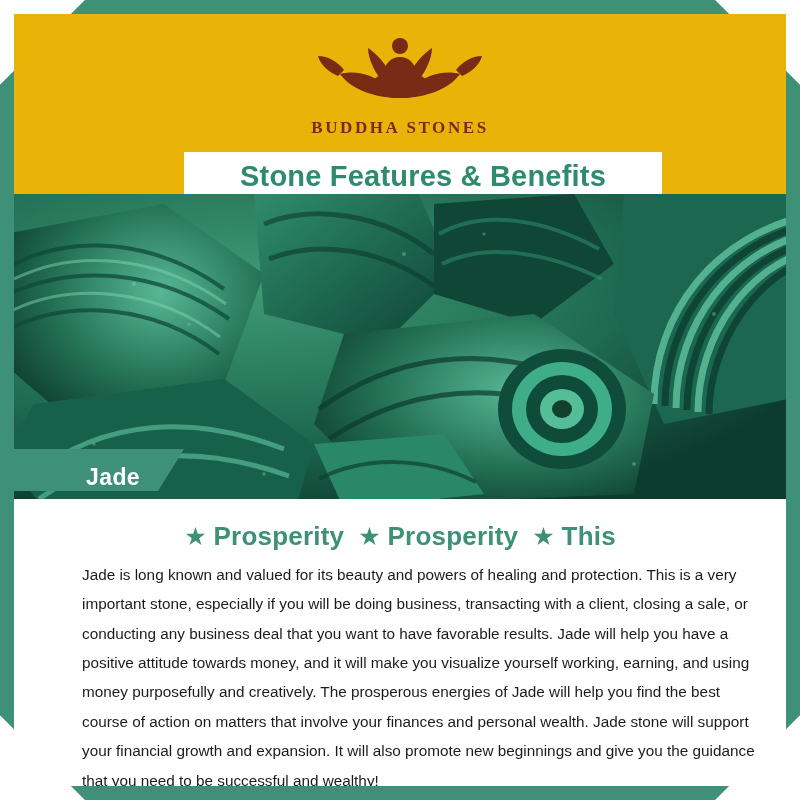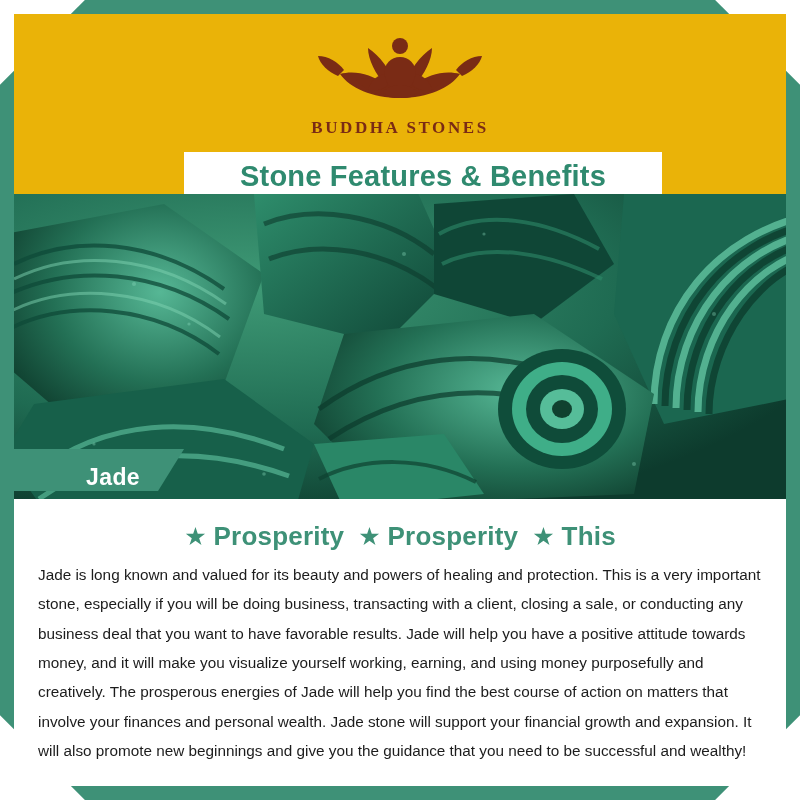--- a/index.html
+++ b/index.html
@@ -163,20 +163,21 @@
     letter-spacing: 0.2px;
     text-align: center;
   }
 
   .body-text {
     font-size: 15.3px;
     line-height: 1.92;
     color: #1c1c1c;
     text-align: left;
     padding: 0 4px;
+    margin-left: 44px;
   }
 </style>
 </head>
 <body>
 
 <div class="page">
 
   <div class="frame-outer">
     <div class="corner tl"></div>
     <div class="corner tr"></div>

